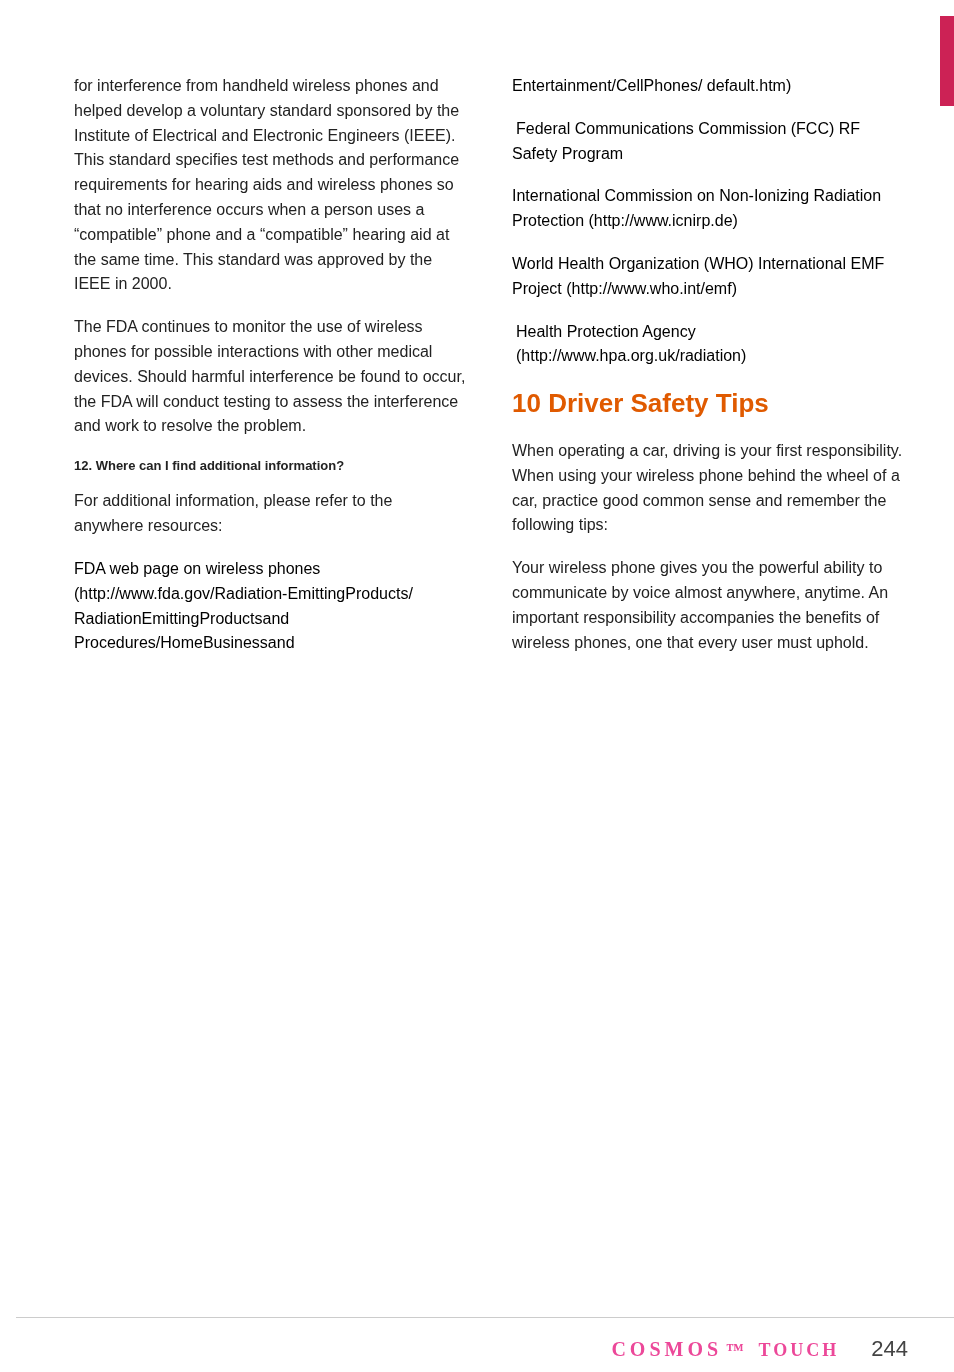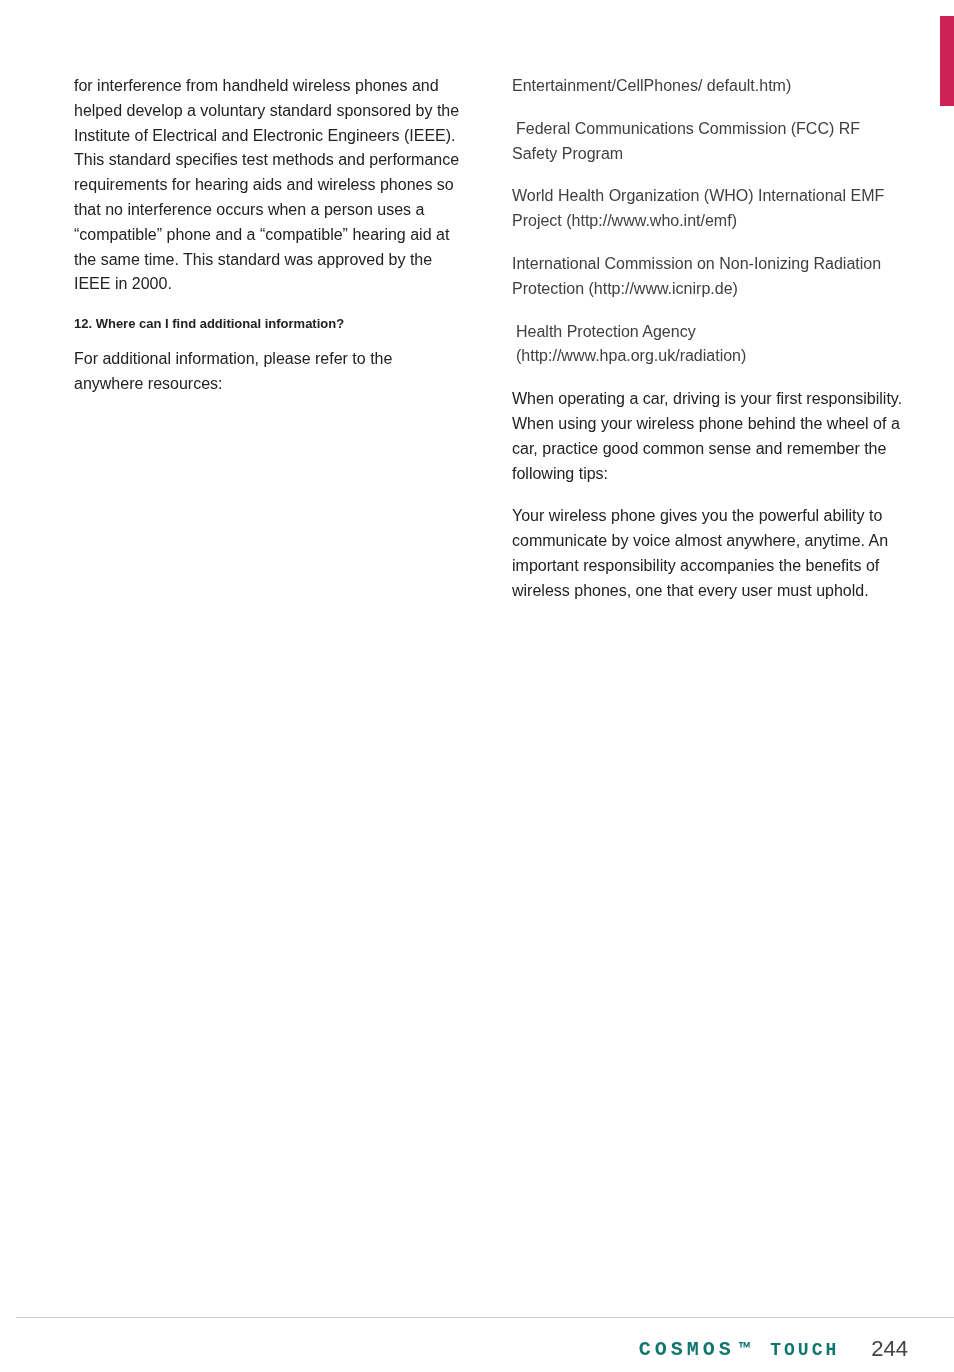--- a/index.html
+++ b/index.html
@@ -72,21 +72,21 @@
       color: #222222;
       margin-bottom: 14px;
       margin-top: 10px;
       line-height: 1.4;
     }
 
     .resource-item {
       margin-bottom: 18px;
       font-size: 16px;
       line-height: 1.55;
-      color: #404040;
+      color: #000000;
     }
 
     .section-title-orange {
       font-size: 26px;
       font-weight: bold;
       color: #e05a00;
       margin-bottom: 18px;
       margin-top: 10px;
       line-height: 1.3;
     }
@@ -98,23 +98,23 @@
       display: flex;
       justify-content: flex-end;
       align-items: center;
       gap: 12px;
     }
 
     .footer-brand {
       font-size: 18px;
       font-weight: bold;
       letter-spacing: 3px;
-      color: #0f766e;
+      color: #ec4899;
       text-transform: uppercase;
-      font-family: Liberation Mono, monospace;
+      font-family: Liberation Serif, serif;
     }
 
     .footer-brand .cosmos-text {
       font-size: 20px;
       letter-spacing: 4px;
     }
 
     .footer-page-num {
       font-size: 22px;
       color: #444444;
@@ -127,46 +127,51 @@
 <div class="page-container">
 
   <div class="bookmark-tab"></div>
 
   <div class="content-area">
 
     <div class="left-column">
 
       <p class="text-paragraph">for interference from handheld wireless phones and helped develop a voluntary standard sponsored by the Institute of Electrical and Electronic Engineers (IEEE). This standard specifies test methods and performance requirements for hearing aids and wireless phones so that no interference occurs when a person uses a “compatible” phone and a “compatible” hearing aid at the same time. This standard was approved by the IEEE in 2000.</p>
 
+      <p class="text-paragraph">The FDA continues to monitor the use of wireless phones for possible interactions with other medical devices. Should harmful interference be found to occur, the FDA will conduct testing to assess the interference and work to resolve the problem.</p>
 
       <p class="section-heading">12. Where can I find additional information?</p>
 
       <p class="text-paragraph">For additional information, please refer to the anywhere resources:</p>
 
+      <p class="resource-item">FDA web page on wireless phones (http://www.fda.gov/Radiation-EmittingProducts/
+RadiationEmittingProductsand
+Procedures/HomeBusinessand</p>
 
     </div>
 
     <div class="right-column">
 
       <p class="resource-item">Entertainment/CellPhones/
 default.htm)</p>
 
       <div class="resource-item">
         <span>Federal Communications Commission (FCC) RF Safety Program</span><br>
       </div>
 
+      <p class="resource-item">International Commission on Non-Ionizing Radiation Protection (http://www.icnirp.de)</p>
+
       <p class="resource-item">World Health Organization (WHO) International EMF Project (http://www.who.int/emf)</p>
-
-      <p class="resource-item">International Commission on Non-Ionizing Radiation Protection (http://www.icnirp.de)</p>
 
       <div class="resource-item">
         <span>Health Protection Agency</span><br>
         <span>(http://www.hpa.org.uk/radiation)</span>
       </div>
 
+      <h2 class="section-title-orange">10 Driver Safety Tips</h2>
 
       <p class="text-paragraph">When operating a car, driving is your first responsibility. When using your wireless phone behind the wheel of a car, practice good common sense and remember the following tips:</p>
 
       <p class="text-paragraph">Your wireless phone gives you the powerful ability to communicate by voice almost anywhere, anytime. An important responsibility accompanies the benefits of wireless phones, one that every user must uphold.</p>
 
     </div>
 
   </div>
 
   <div class="footer">

